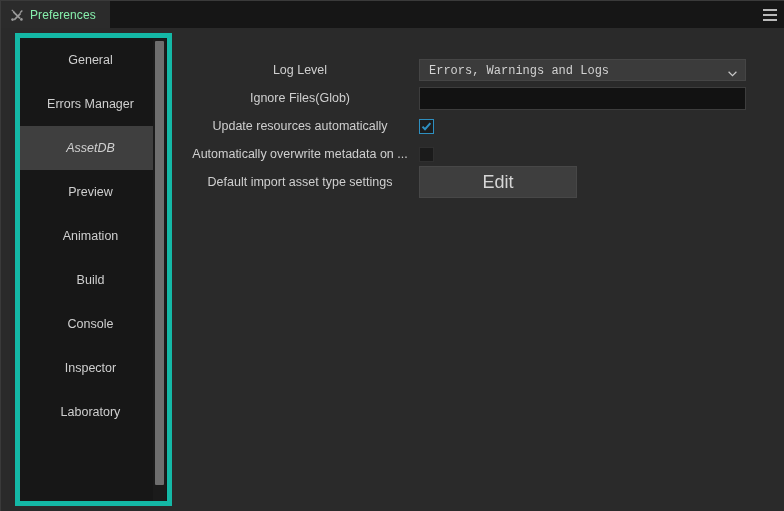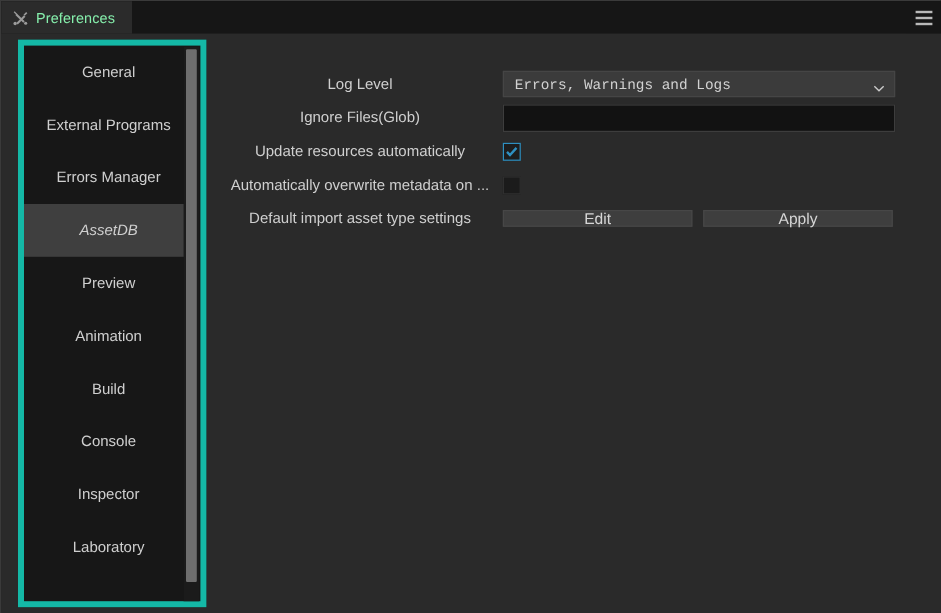--- a/index.html
+++ b/index.html
@@ -216,26 +216,26 @@
   }
   .checkbox.on {
     background: #1d1d1d;
     border: 1px solid #2e8fc0;
   }
   .checkbox svg { display: block; }
 
   .btnrow { display: flex; gap: 9px; }
   .btn {
     width: 158px;
-    height: 14px;
+    height: 32px;
     background: #3e3e3e;
     border: 1px solid #474747;
     box-sizing: border-box;
     color: #d6d6d6;
-    font-size: 13px;
+    font-size: 18px;
     font-family: "Liberation Sans", sans-serif;
     display: flex;
     align-items: center;
     justify-content: center;
     cursor: default;
   }
 </style>
 </head>
 <body>
 
@@ -264,23 +264,20 @@
   </div>
 
   <div class="content">
 
     <div class="sidebar-wrap">
       <div class="sidebar-list">
         <div class="side-item">
             <span>General</span>
           </div>
         <div class="side-item">
-            <span>External Programs</span>
-          </div>
-        <div class="side-item">
             <span>Errors Manager</span>
           </div>
         <div class="side-item selected">
             <span>AssetDB</span>
           </div>
         <div class="side-item">
             <span>Preview</span>
           </div>
         <div class="side-item">
             <span>Animation</span>
@@ -344,20 +341,19 @@
         <div class="ctl">
           <div class="checkbox"></div>
         </div>
       </div>
 
       <div class="row">
         <div class="lbl">Default import asset type settings</div>
         <div class="ctl">
           <div class="btnrow">
             <div class="btn">Edit</div>
-            <div class="btn">Apply</div>
           </div>
         </div>
       </div>
 
     </div>
   </div>
 </div>
 
 </body></html>

